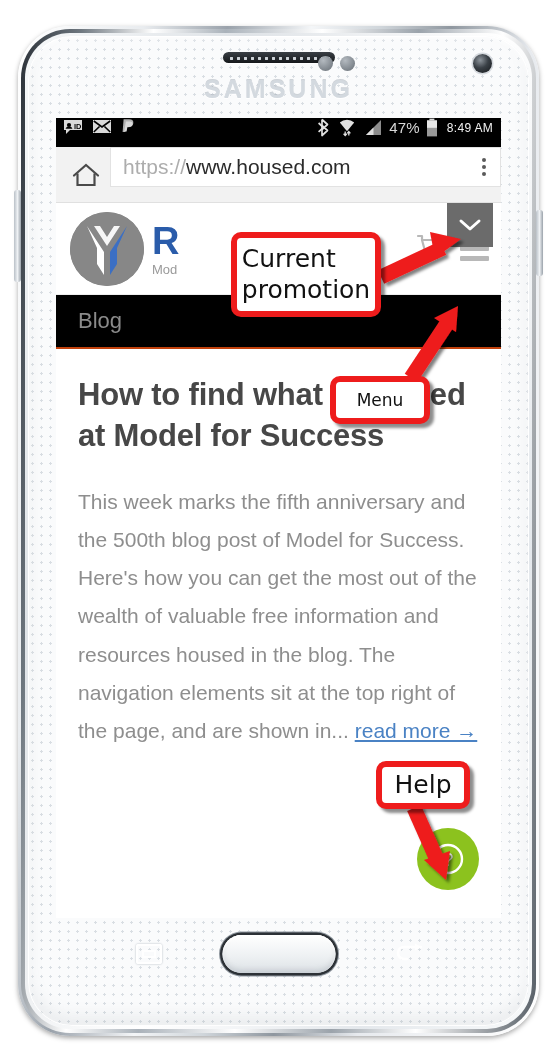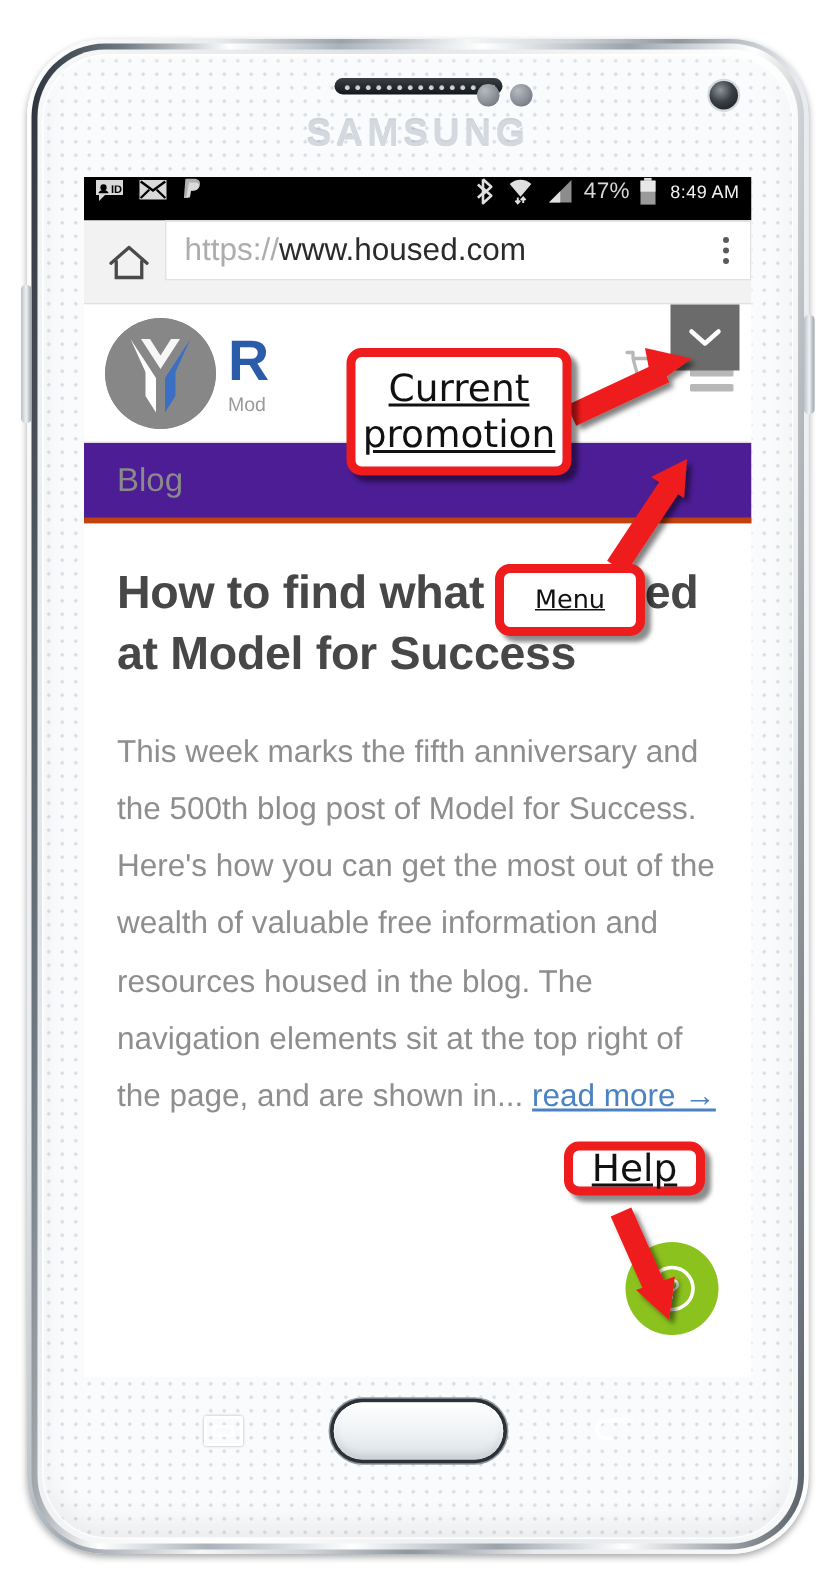--- a/index.html
+++ b/index.html
@@ -149,21 +149,21 @@
   #cart-icon{ color:#b3b3b3; }
   #menu-icon{ display:flex; flex-direction:column; gap:5px; }
   #menu-icon span{ display:block; width:29px; height:5px; background:#b8b8b8; border-radius:1px; }
   #promo-btn{
     position:absolute; right:8px; top:0px; width:46px; height:44px;
     background:#6b6b6b; display:flex; align-items:center; justify-content:center;
   }
 
   
   #blog-nav{
-    height:54px; background:#4c1d95; border-bottom:4px solid #c2410c;
+    height:54px; background:#000000; border-bottom:2px solid #c2410c;
     display:flex; align-items:center; padding-left:22px;
     font-size:22px; color:#8a8a8a;
   }
 
   
   #article{ padding:26px 22px 0 22px; background:#fff; }
   #headline{
     font-size:31px; font-weight:bold; color:#474747; line-height:1.32;
     letter-spacing:-.2px;
   }
@@ -202,25 +202,25 @@
     width:34px; height:24px;
   }
 
   
   #annotations{ position:absolute; inset:0; z-index:20; pointer-events:none; }
   .callout{
     position:absolute; background:#fff; border:6px solid #ee1c1c;
     border-radius:10px; display:flex; align-items:center; justify-content:center;
     font-family:"DejaVu Sans", sans-serif; color:#111;
     box-shadow:4px 4px 3px rgba(0,0,0,.45);
-    text-align:center; line-height:1.22;text-decoration:underline;
+    text-align:left; line-height:1.22;
   }
   #callout-promo{ left:231px; top:232px; width:150px; height:85px; font-size:25px; padding:0 10px; }
   #callout-menu { left:330px; top:376px; width:100px; height:48px;  font-size:17px; }
-  #callout-help { left:376px; top:761px; width:94px;  height:36px;  font-size:25px; }
+  #callout-help { left:376px; top:761px; width:94px;  height:48px;  font-size:25px; }
   #arrow-svg{ position:absolute; inset:0; }
 </style>
 </head>
 <body>
 
 <div id="page">
 
   <div id="phone"></div>
 
   <div class="side-btn" id="btn-left-vol"></div>

